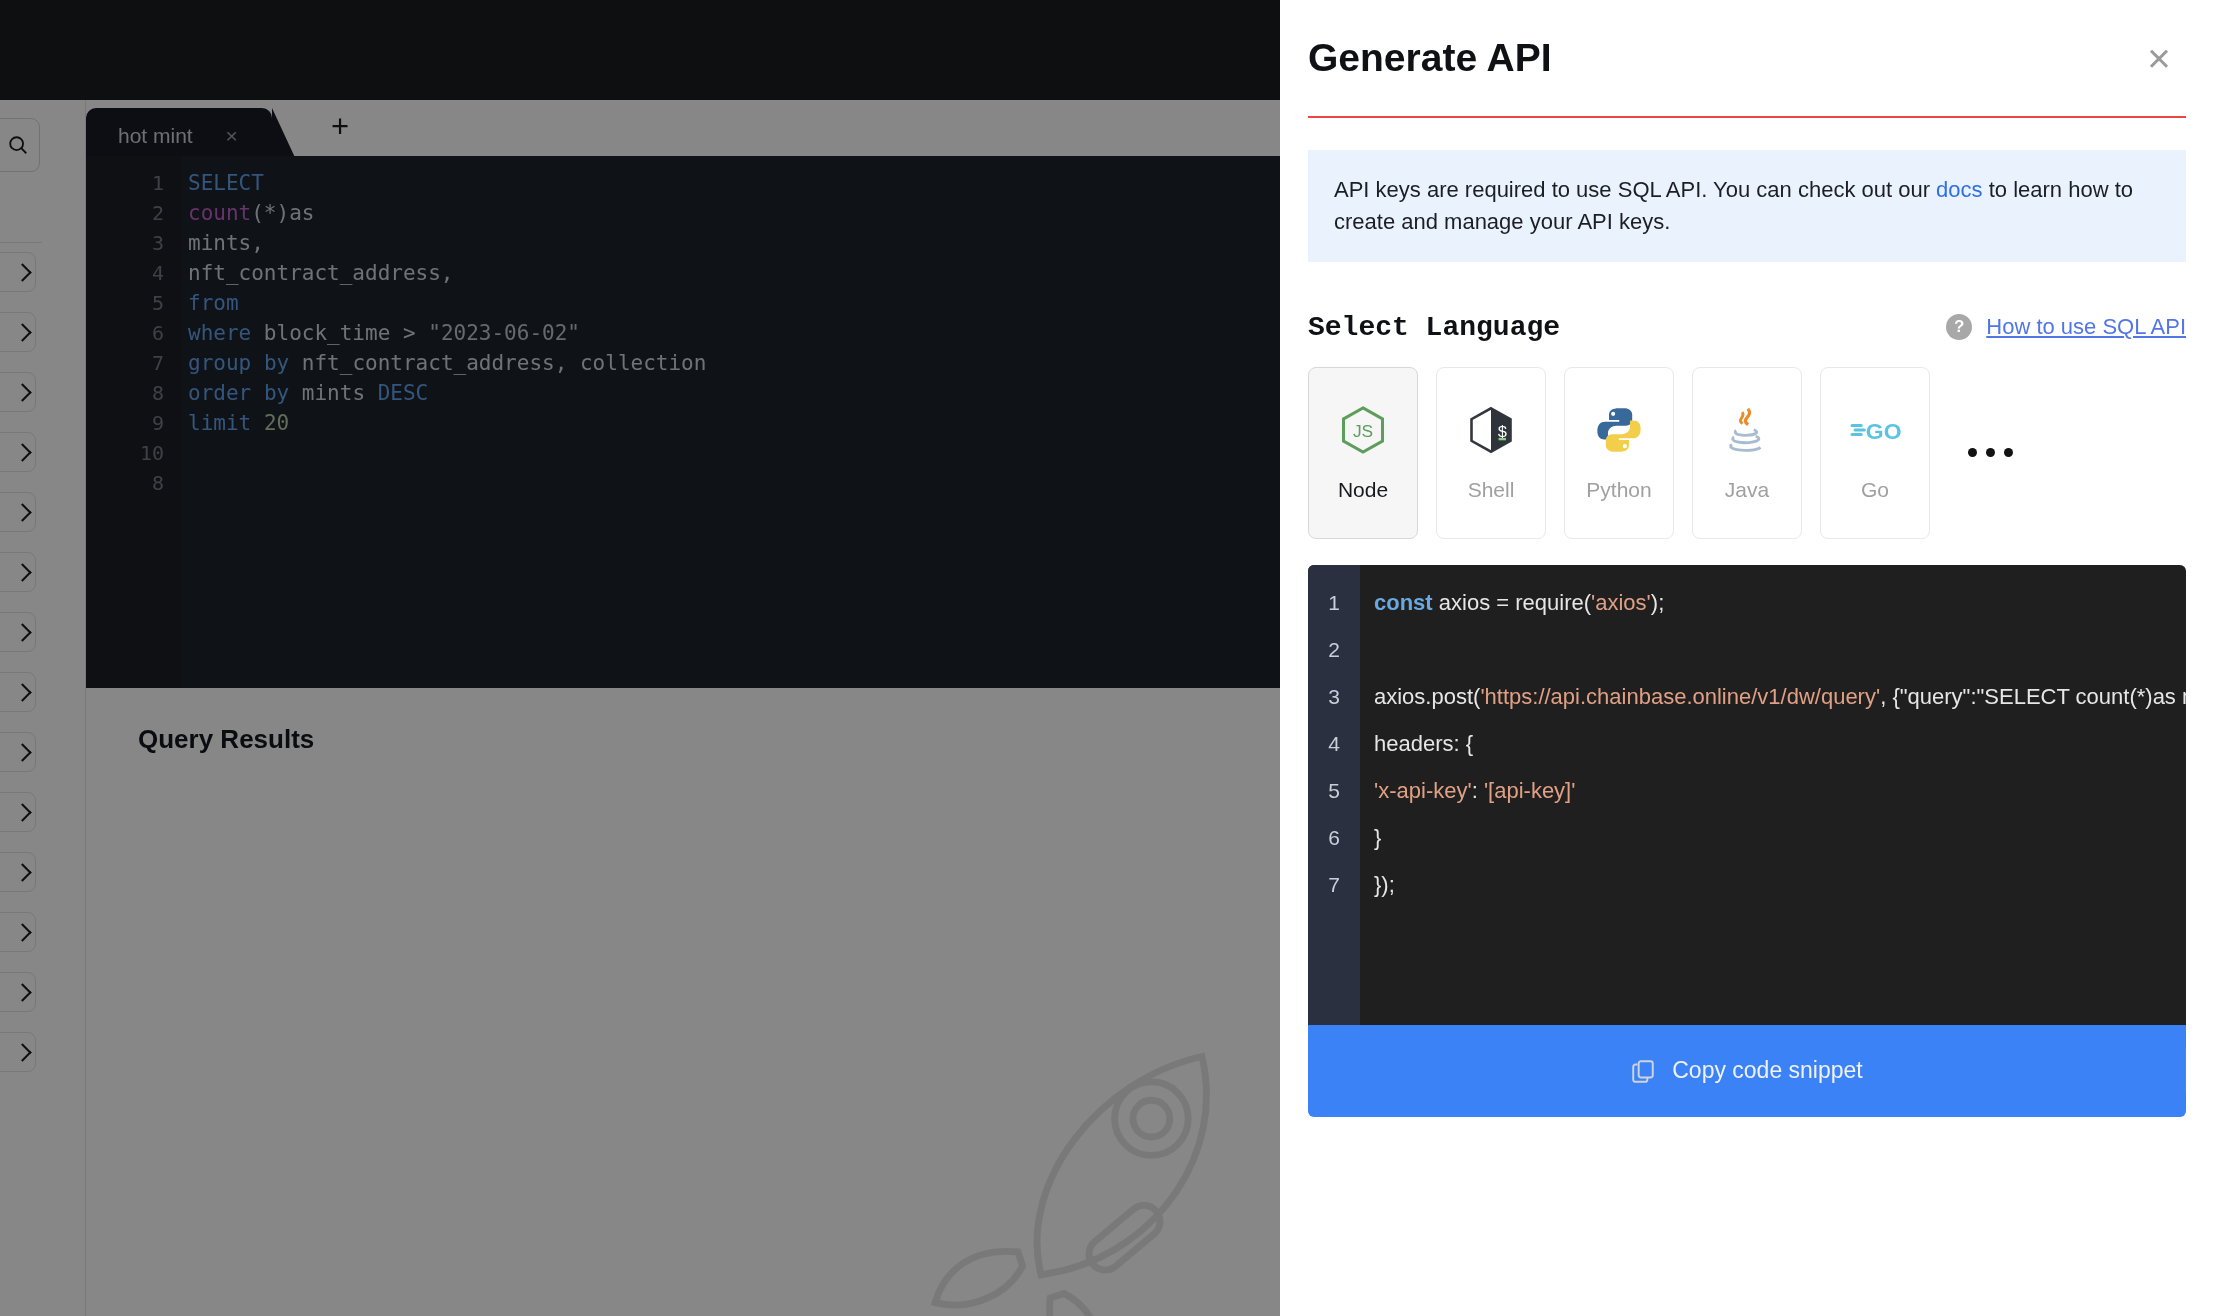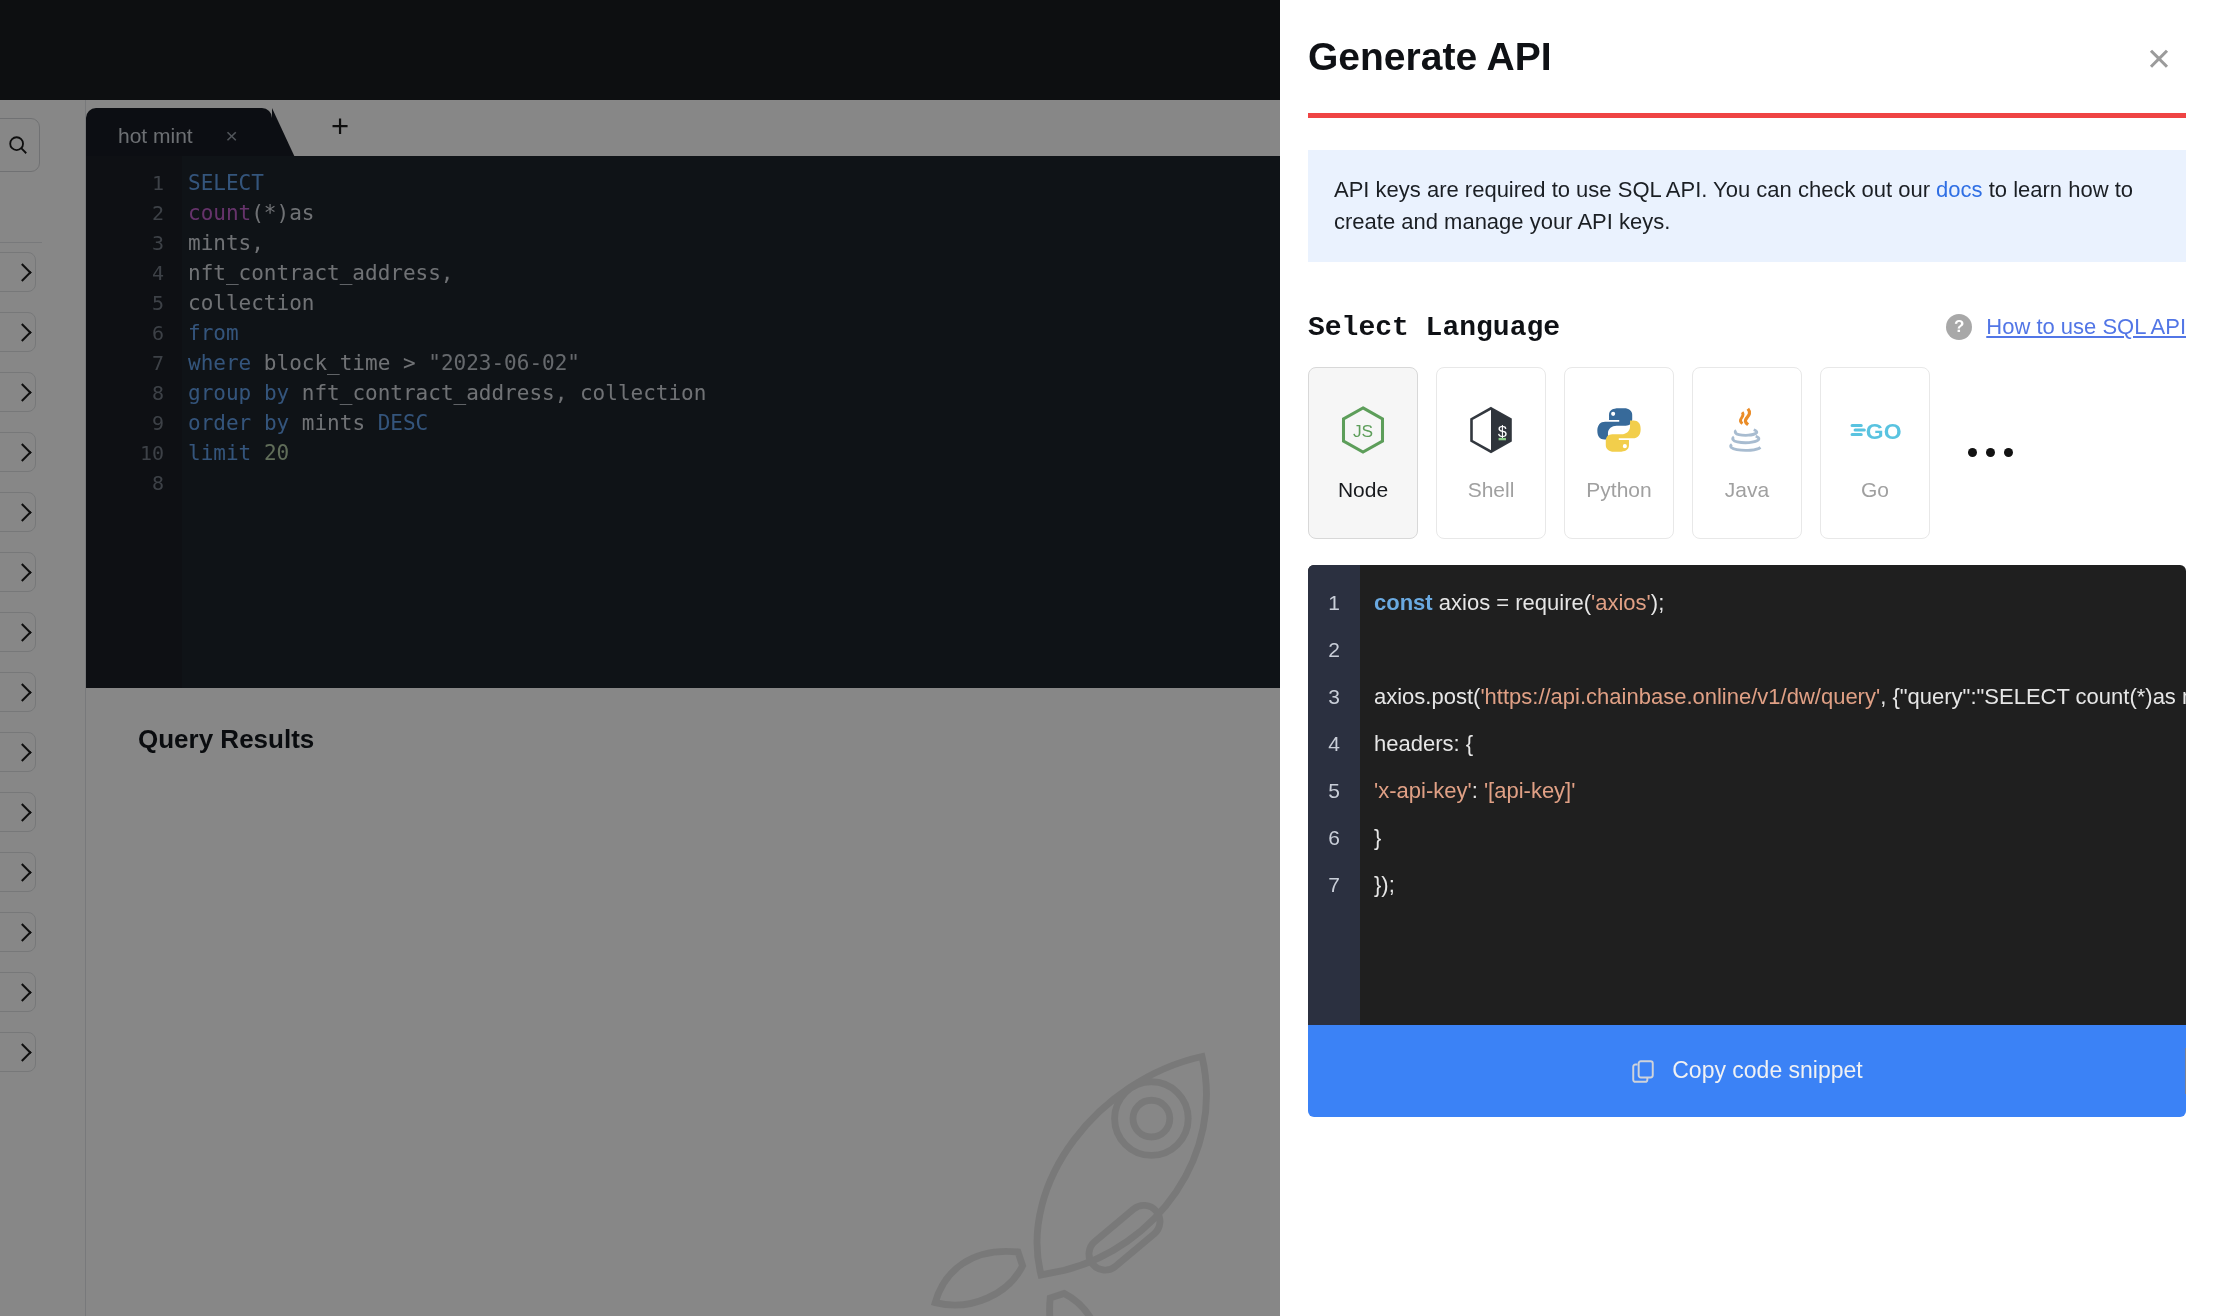--- a/index.html
+++ b/index.html
@@ -149,21 +149,21 @@
   #modal {
     position: absolute; left: 1280px; top: 0;
     width: 934px; height: 1316px;
     background: #ffffff;
     padding: 0 28px;
   }
   .modal-head {
     position: relative;
     height: 118px;
     display: flex; align-items: center;
-    border-bottom: 5px solid #ef4444;
+    border-bottom: 2px solid #ef4444;
   }
   .modal-title { font-size: 39px; font-weight: bold; color: #0f1115; }
   .modal-close {
     position: absolute; right: 10px; top: 44px;
     width: 34px; height: 34px;
     font-size: 31px; line-height: 32px; text-align: center;
     color: #9b9b9b;
   }
   .notice {
     margin-top: 32px;
@@ -335,21 +335,20 @@
           <div>8</div>
           <div>9</div>
           <div>10</div>
           <div>8</div>
         </div>
       <div class="ed-code" id="sql-code">
           <div><span class="k-blue">SELECT</span></div>
           <div><span class="k-pink">count</span><span class="k-plain">(*)as</span></div>
           <div><span class="k-plain">mints,</span></div>
           <div><span class="k-plain">nft_contract_address,</span></div>
-          <div><span class="k-plain">collection</span></div>
           <div><span class="k-blue">from</span></div>
           <div><span class="k-blue">where</span><span class="k-plain"> block_time &gt; </span><span class="k-str">"2023-06-02"</span></div>
           <div><span class="k-blue">group</span><span class="k-plain"> </span><span class="k-blue">by</span><span class="k-plain"> nft_contract_address, collection</span></div>
           <div><span class="k-blue">order</span><span class="k-plain"> </span><span class="k-blue">by</span><span class="k-plain"> mints </span><span class="k-blue">DESC</span></div>
           <div><span class="k-blue">limit</span><span class="k-plain"> </span><span class="k-num">20</span></div>
         </div>
     </div>
 
     <div class="results-pane">
       <div class="results-title">Query Results</div>

